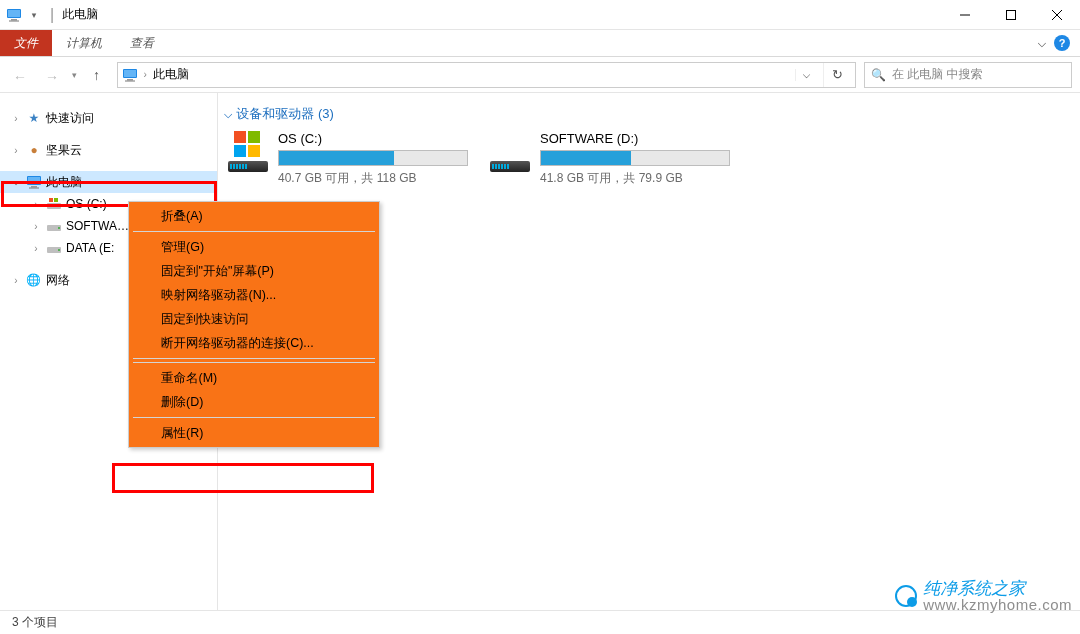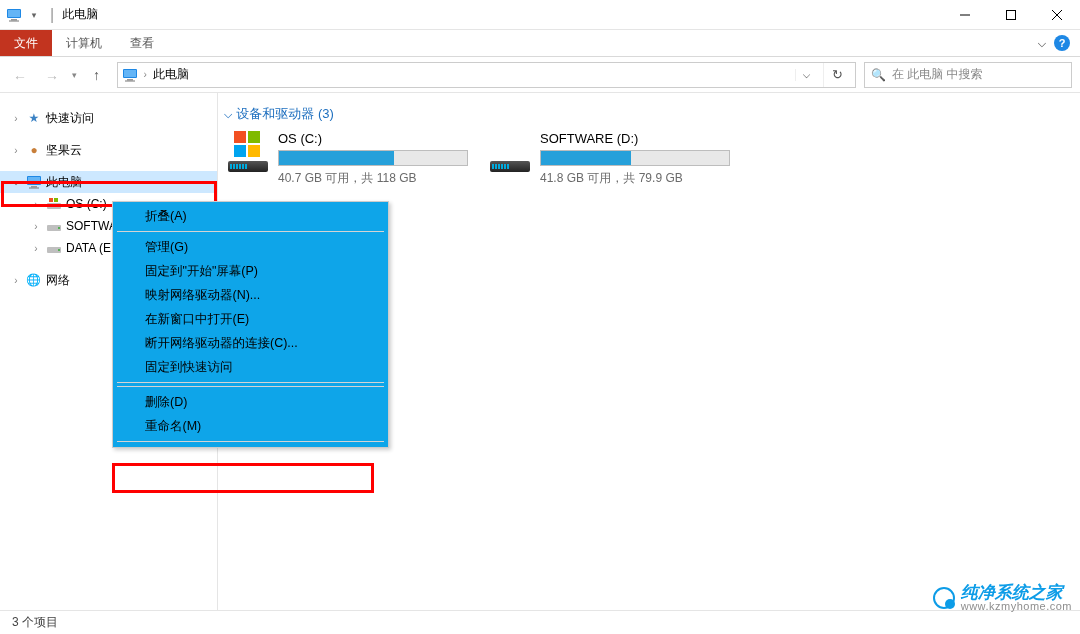--- a/index.html
+++ b/index.html
@@ -7,21 +7,21 @@
 
 .titlebar { height: 30px; display: flex; align-items: center; background: #fff; border-bottom: 1px solid #e5e5e5; }
 .titlebar-left { display: flex; align-items: center; padding-left: 6px; gap: 4px; }
 .titlebar-icon { width: 16px; height: 16px; display: inline-flex; align-items: center; justify-content: center; }
 .titlebar-sep { color: #999; margin: 0 4px; }
 .titlebar-title { font-size: 12px; color: #000; }
 .titlebar-controls { margin-left: auto; display: flex; }
 .tb-btn { width: 46px; height: 30px; display: flex; align-items: center; justify-content: center; font-size: 11px; color: #000; }
 
 .ribbon-tabs { height: 26px; display: flex; align-items: stretch; background: #fff; position: relative; }
-.ribbon-tab { padding: 8px 14px; display: flex; align-items: center; font-size: 12px; color: #555; }
+.ribbon-tab { padding: 8px 14px; display: flex; align-items: center; font-size: 12px; color: #555; font-style: italic; }
 .ribbon-tab.file { background: #c2341f; color: #fff; }
 .ribbon-collapse { margin-left: auto; display: flex; align-items: center; gap: 8px; padding-right: 10px; }
 .collapse-caret { font-size: 11px; color: #555; }
 .help-icon { width: 16px; height: 16px; border-radius: 50%; background: #1e88e5; color: #fff; display: inline-flex; align-items: center; justify-content: center; font-size: 11px; font-weight: bold; }
 .ribbon-bottom-border { height: 1px; background: #d9d9d9; }
 
 .navbar { height: 36px; display: flex; align-items: center; gap: 8px; padding: 4px 8px; border-bottom: 1px solid #e5e5e5; }
 .nav-btn { width: 24px; height: 24px; display: flex; align-items: center; justify-content: center; color: #bbb; font-size: 14px; }
 .nav-btn.enabled { color: #555; }
 .nav-caret { font-size: 9px; color: #888; }
@@ -57,33 +57,33 @@
 .win-logo .sq { position: absolute; width: 12px; height: 12px; }
 .sq.r{background:#f25022;left:0;top:0} .sq.g{background:#7fba00;left:14px;top:0} .sq.b{background:#00a4ef;left:0;top:14px} .sq.y{background:#ffb900;left:14px;top:14px}
 .drive-chip { width: 40px; height: 11px; border-radius: 2px; background: linear-gradient(#555,#222); display: flex; align-items: center; gap: 1px; padding: 0 2px; }
 .drive-chip i { width: 2px; height: 5px; background: #0ad; display: inline-block; }
 .drive-info { flex: 1; }
 .drive-name { font-size: 13px; color: #000; margin-bottom: 4px; }
 .drive-bar { width: 190px; height: 16px; background: #e8e8e8; border: 1px solid #bdbdbd; position: relative; margin-bottom: 4px; }
 .drive-bar .fill { position: absolute; left: 0; top: 0; bottom: 0; background: #26a0da; }
 .drive-sub { font-size: 12px; color: #6b6b6b; }
 
-.context-menu { position: absolute; left: 112px; top: 201px; width: 277px; background: #0ea5e9; border: 1px solid #ccc; box-shadow: 2px 2px 4px rgba(0,0,0,0.2); z-index: 10; padding: 2px; }
+.context-menu { position: absolute; left: 128px; top: 201px; width: 252px; background: #f97316; border: 1px solid #ccc; box-shadow: 2px 2px 4px rgba(0,0,0,0.2); z-index: 10; padding: 2px; }
 .cm-item { height: 24px; display: flex; align-items: center; padding: 0 10px 0 30px; font-size: 12.5px; color: #000; position: relative; }
 .cm-sep { height: 1px; background: #d4d4d4; margin: 3px 2px; }
 .highlight-box-prop { position: absolute; left: 112px; top: 463px; width: 262px; height: 30px; border: 3px solid #ff0000; pointer-events: none; z-index: 15; }
 
 .statusbar { position: absolute; bottom: 0; left: 0; right: 0; height: 24px; border-top: 1px solid #e5e5e5; display: flex; align-items: center; padding: 0 12px; font-size: 12px; color: #444; }
 
 .watermark { position: absolute; right: 8px; bottom: 22px; display: flex; align-items: center; gap: 6px; opacity: 0.95; z-index: 20; }
 .wm-icon { width: 22px; height: 22px; border: 2px solid #0097e6; border-radius: 50%; position: relative; }
 .wm-icon::after { content: ""; position: absolute; width: 10px; height: 10px; background: #0097e6; border-radius: 50%; right: -2px; bottom: -2px; }
 .wm-text { display: flex; flex-direction: column; line-height: 1; }
-.wm-title { font-size: 17px; font-weight: bold; color: #0097e6; font-style: italic; }
-.wm-sub { font-size: 11px; color: #888; letter-spacing: 0.5px; }
+.wm-title { font-size: 17px; font-weight: normal; color: #0097e6; font-style: italic; }
+.wm-sub { font-size: 15px; color: #888; letter-spacing: 0.5px; }
 
 svg.pc-icon { width: 16px; height: 16px; }
 </style>
 </head>
 <body>
 
 <div class="titlebar">
   <div class="titlebar-left">
     <span class="titlebar-icon">
       <svg class="pc-icon" viewBox="0 0 16 16">
@@ -274,28 +274,28 @@
 </div>
 
 <div class="highlight-box-selected"></div>
 
 <div class="context-menu">
   <div class="cm-item">折叠(A)</div>
   <div class="cm-sep"></div>
   <div class="cm-item">管理(G)</div>
   <div class="cm-item">固定到"开始"屏幕(P)</div>
   <div class="cm-item">映射网络驱动器(N)...</div>
-  <div class="cm-item">在新窗口中打开(E)</div>
+  <div class="cm-item">固定到快速访问</div>
   <div class="cm-item">断开网络驱动器的连接(C)...</div>
-  <div class="cm-item">固定到快速访问</div>
   <div class="cm-sep"></div>
   <div class="cm-sep"></div>
+  <div class="cm-item">重命名(M)</div>
   <div class="cm-item">删除(D)</div>
-  <div class="cm-item">重命名(M)</div>
   <div class="cm-sep"></div>
+  <div class="cm-item">属性(R)</div>
 </div>
 <div class="highlight-box-prop"></div>
 
 <div class="statusbar">
   <span>3 个项目</span>
 </div>
 
 <div class="watermark">
   <div class="wm-icon"></div>
   <div class="wm-text">

